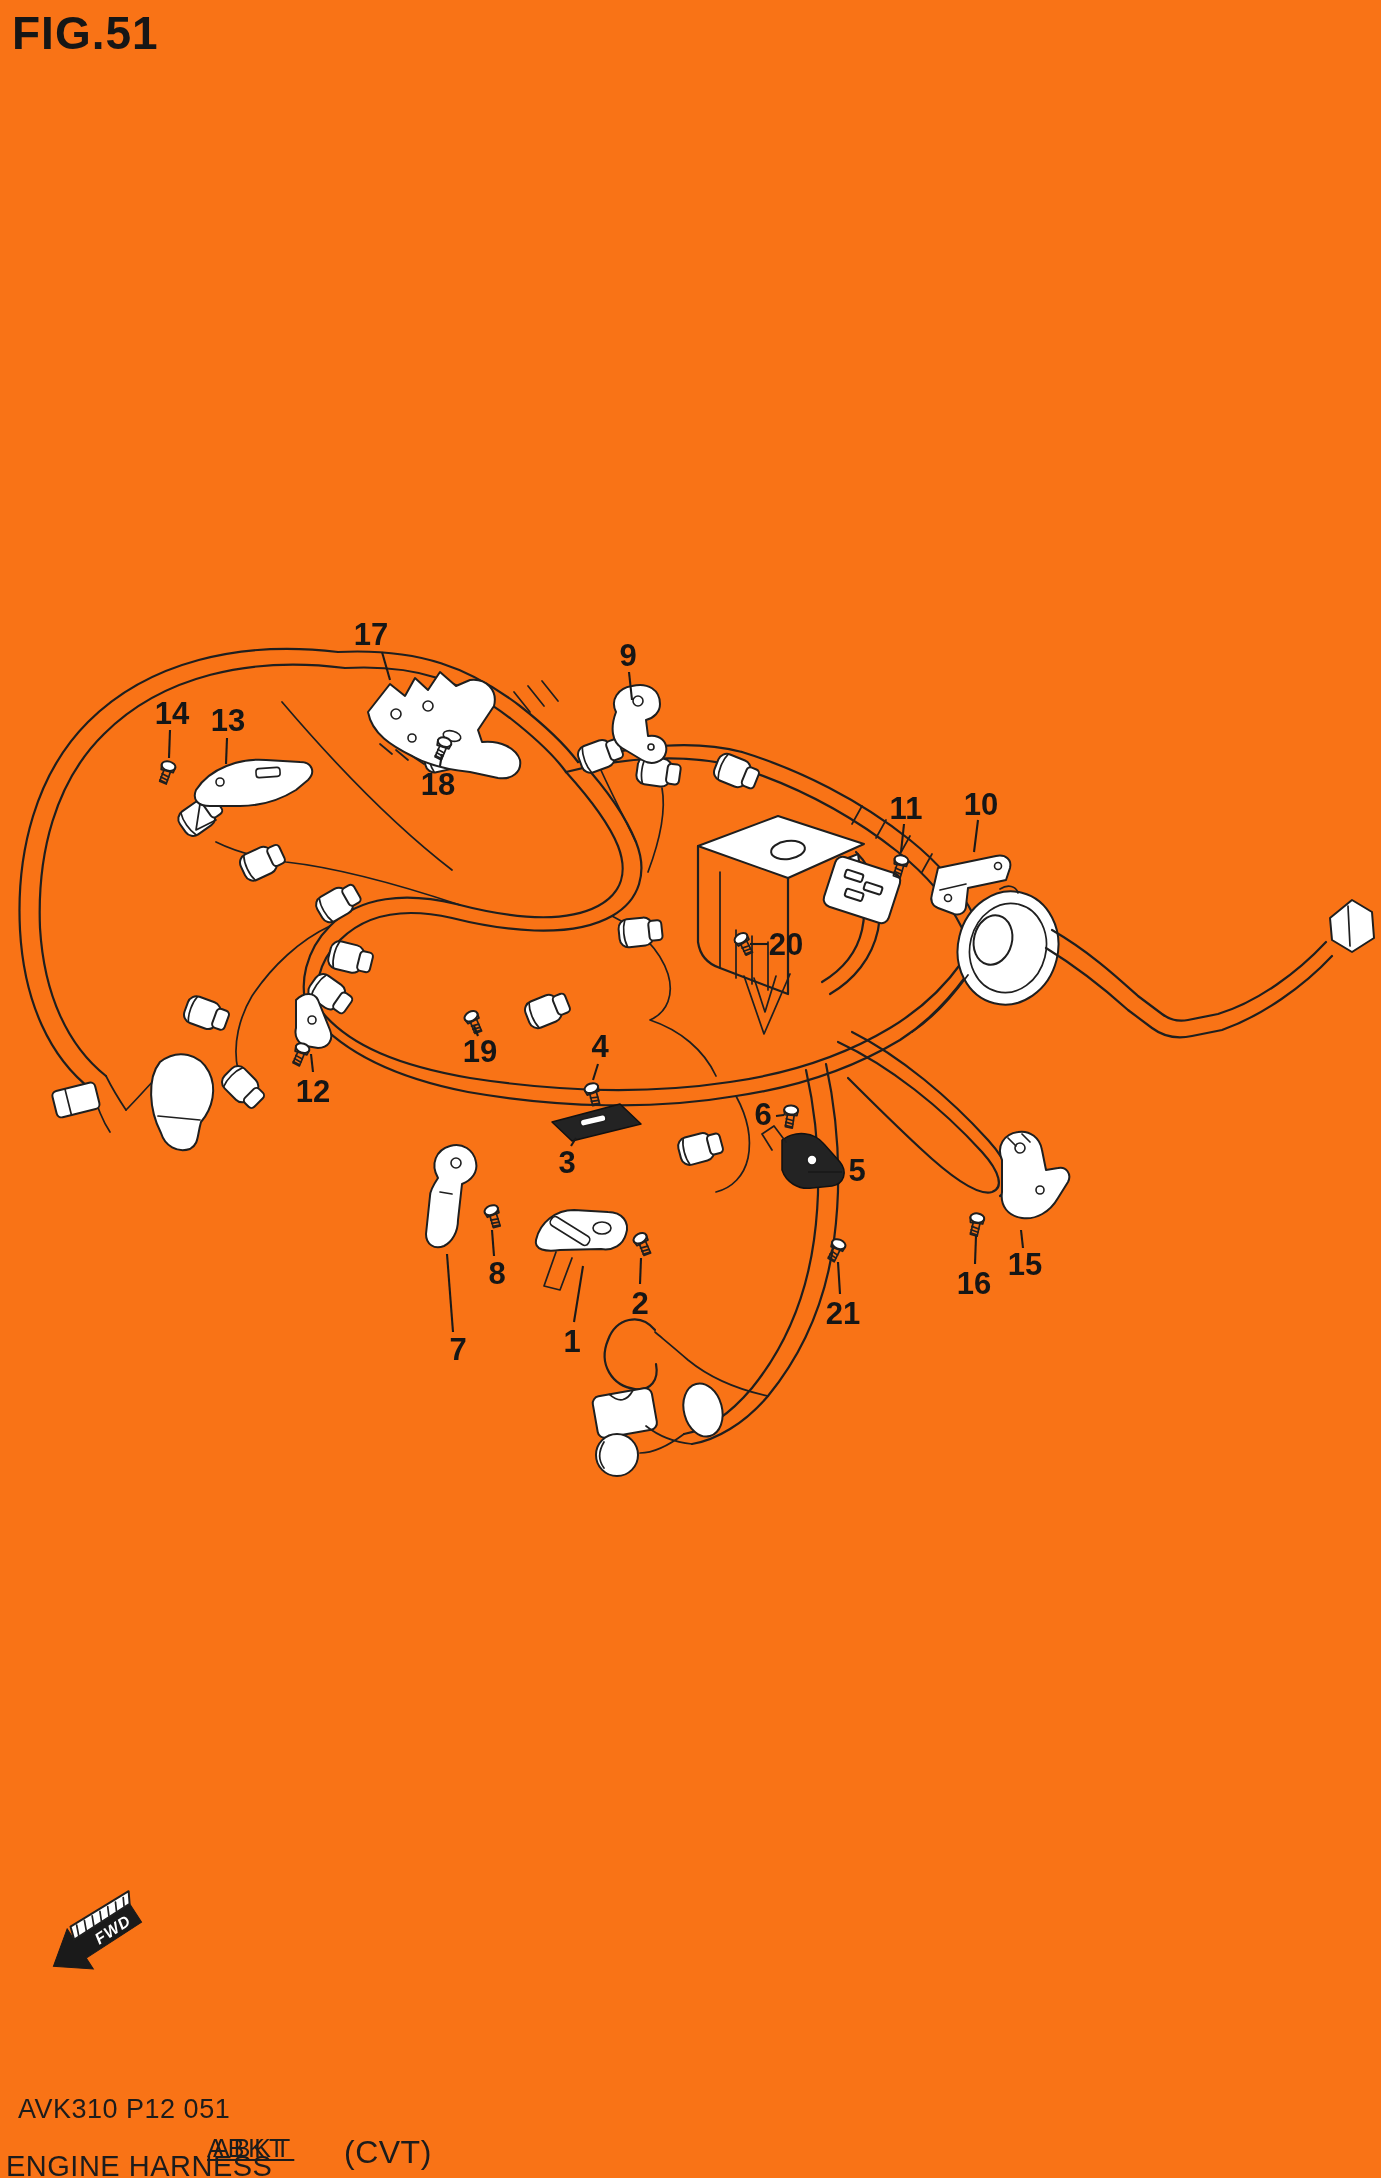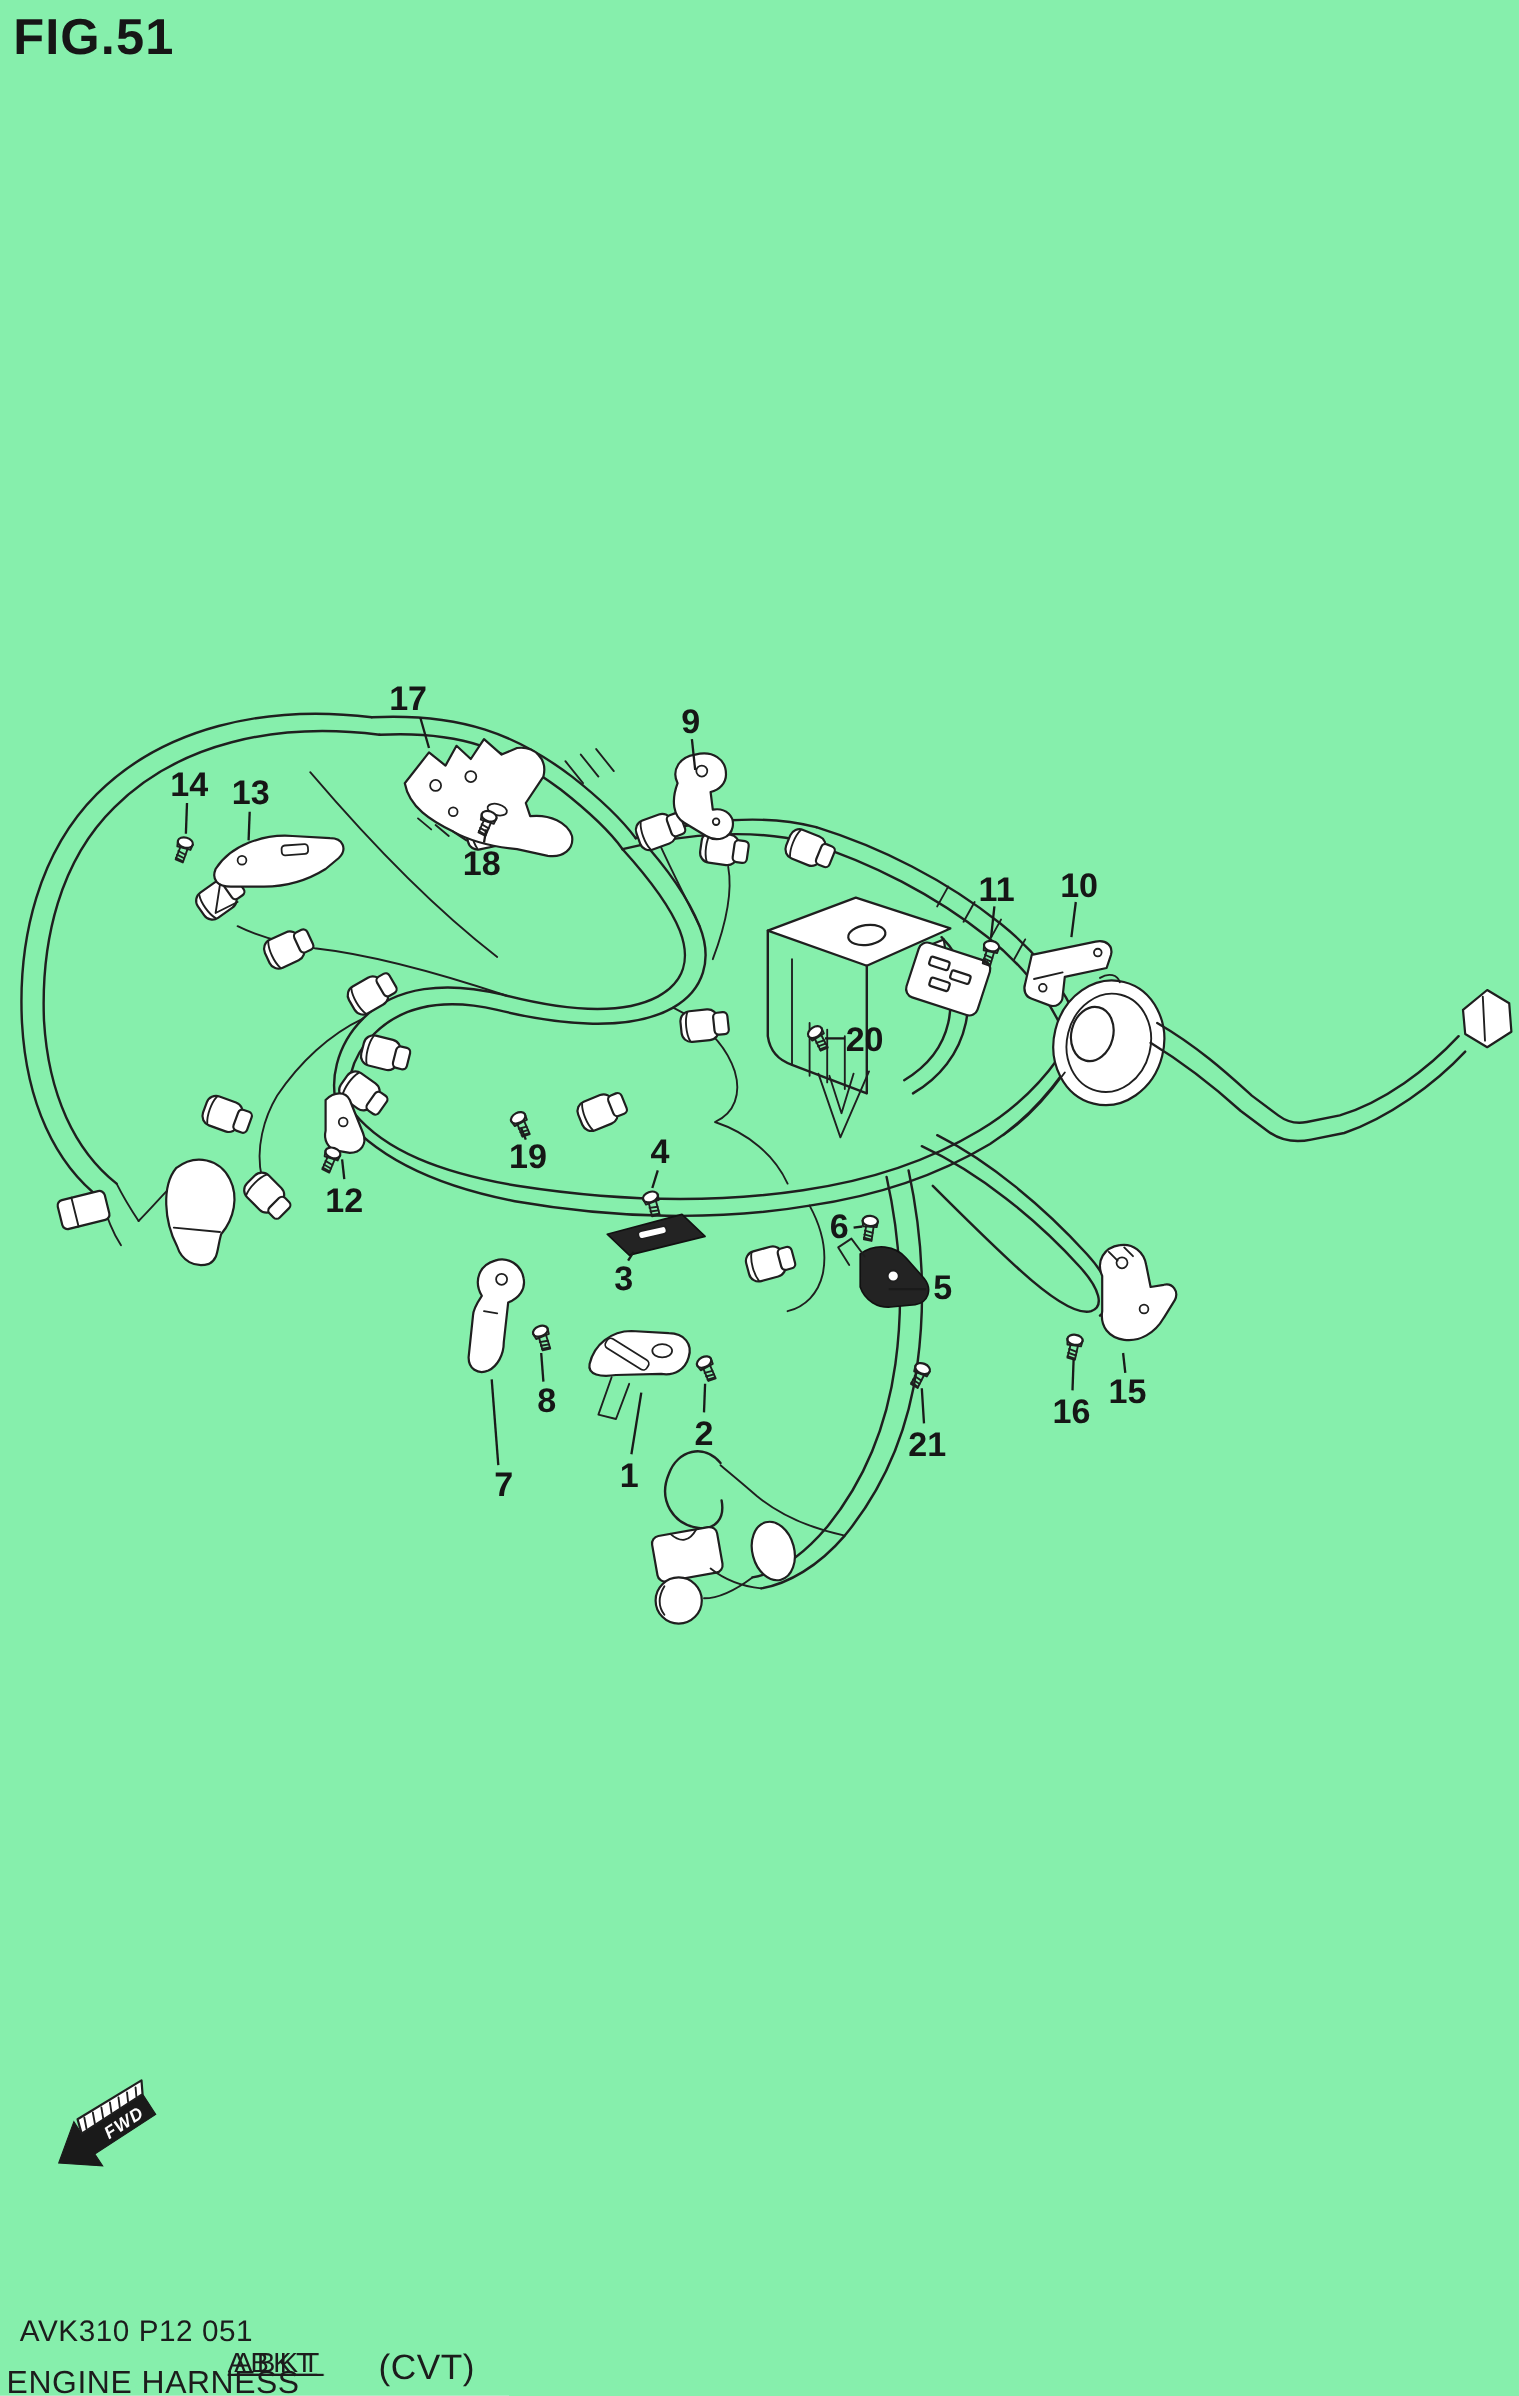--- a/index.html
+++ b/index.html
@@ -1,29 +1,29 @@
 <!DOCTYPE html>
 <html><head>
 <meta charset="utf-8">
 <style>
   html,body{margin:0;padding:0;background:#e8e8e8;}
   .page{
     position:relative;
     width:1381px;height:2178px;
-    background:#86efac;
+    background:#f97316;
     overflow:hidden;
     font-family:"Liberation Sans",sans-serif;
   }
   .fig-label{
     position:absolute;top:6px;left:12px;
     font-size:46px;font-weight:700;letter-spacing:1px;color:#161616;
   }
   .footer{position:absolute;left:0;top:2088px;width:100%;color:#1c1c1c;}
   .footer .code{
-    position:absolute;left:18px;top:16px;
+    position:absolute;left:18px;top:6px;
     font-size:27px;font-weight:500;letter-spacing:0.5px;white-space:nowrap;text-align:center;
   }
   .footer .title-line{position:absolute;left:6px;top:46px;height:40px;width:600px;}
   .footer .title-main{
     position:absolute;left:0;top:0;
     font-size:29px;font-weight:500;letter-spacing:0.5px;white-space:nowrap;margin-top:16px;
   }
   .footer .title-overlay{
     position:absolute;left:201px;top:0;
     font-size:25px;font-weight:500;letter-spacing:4px;white-space:nowrap;

